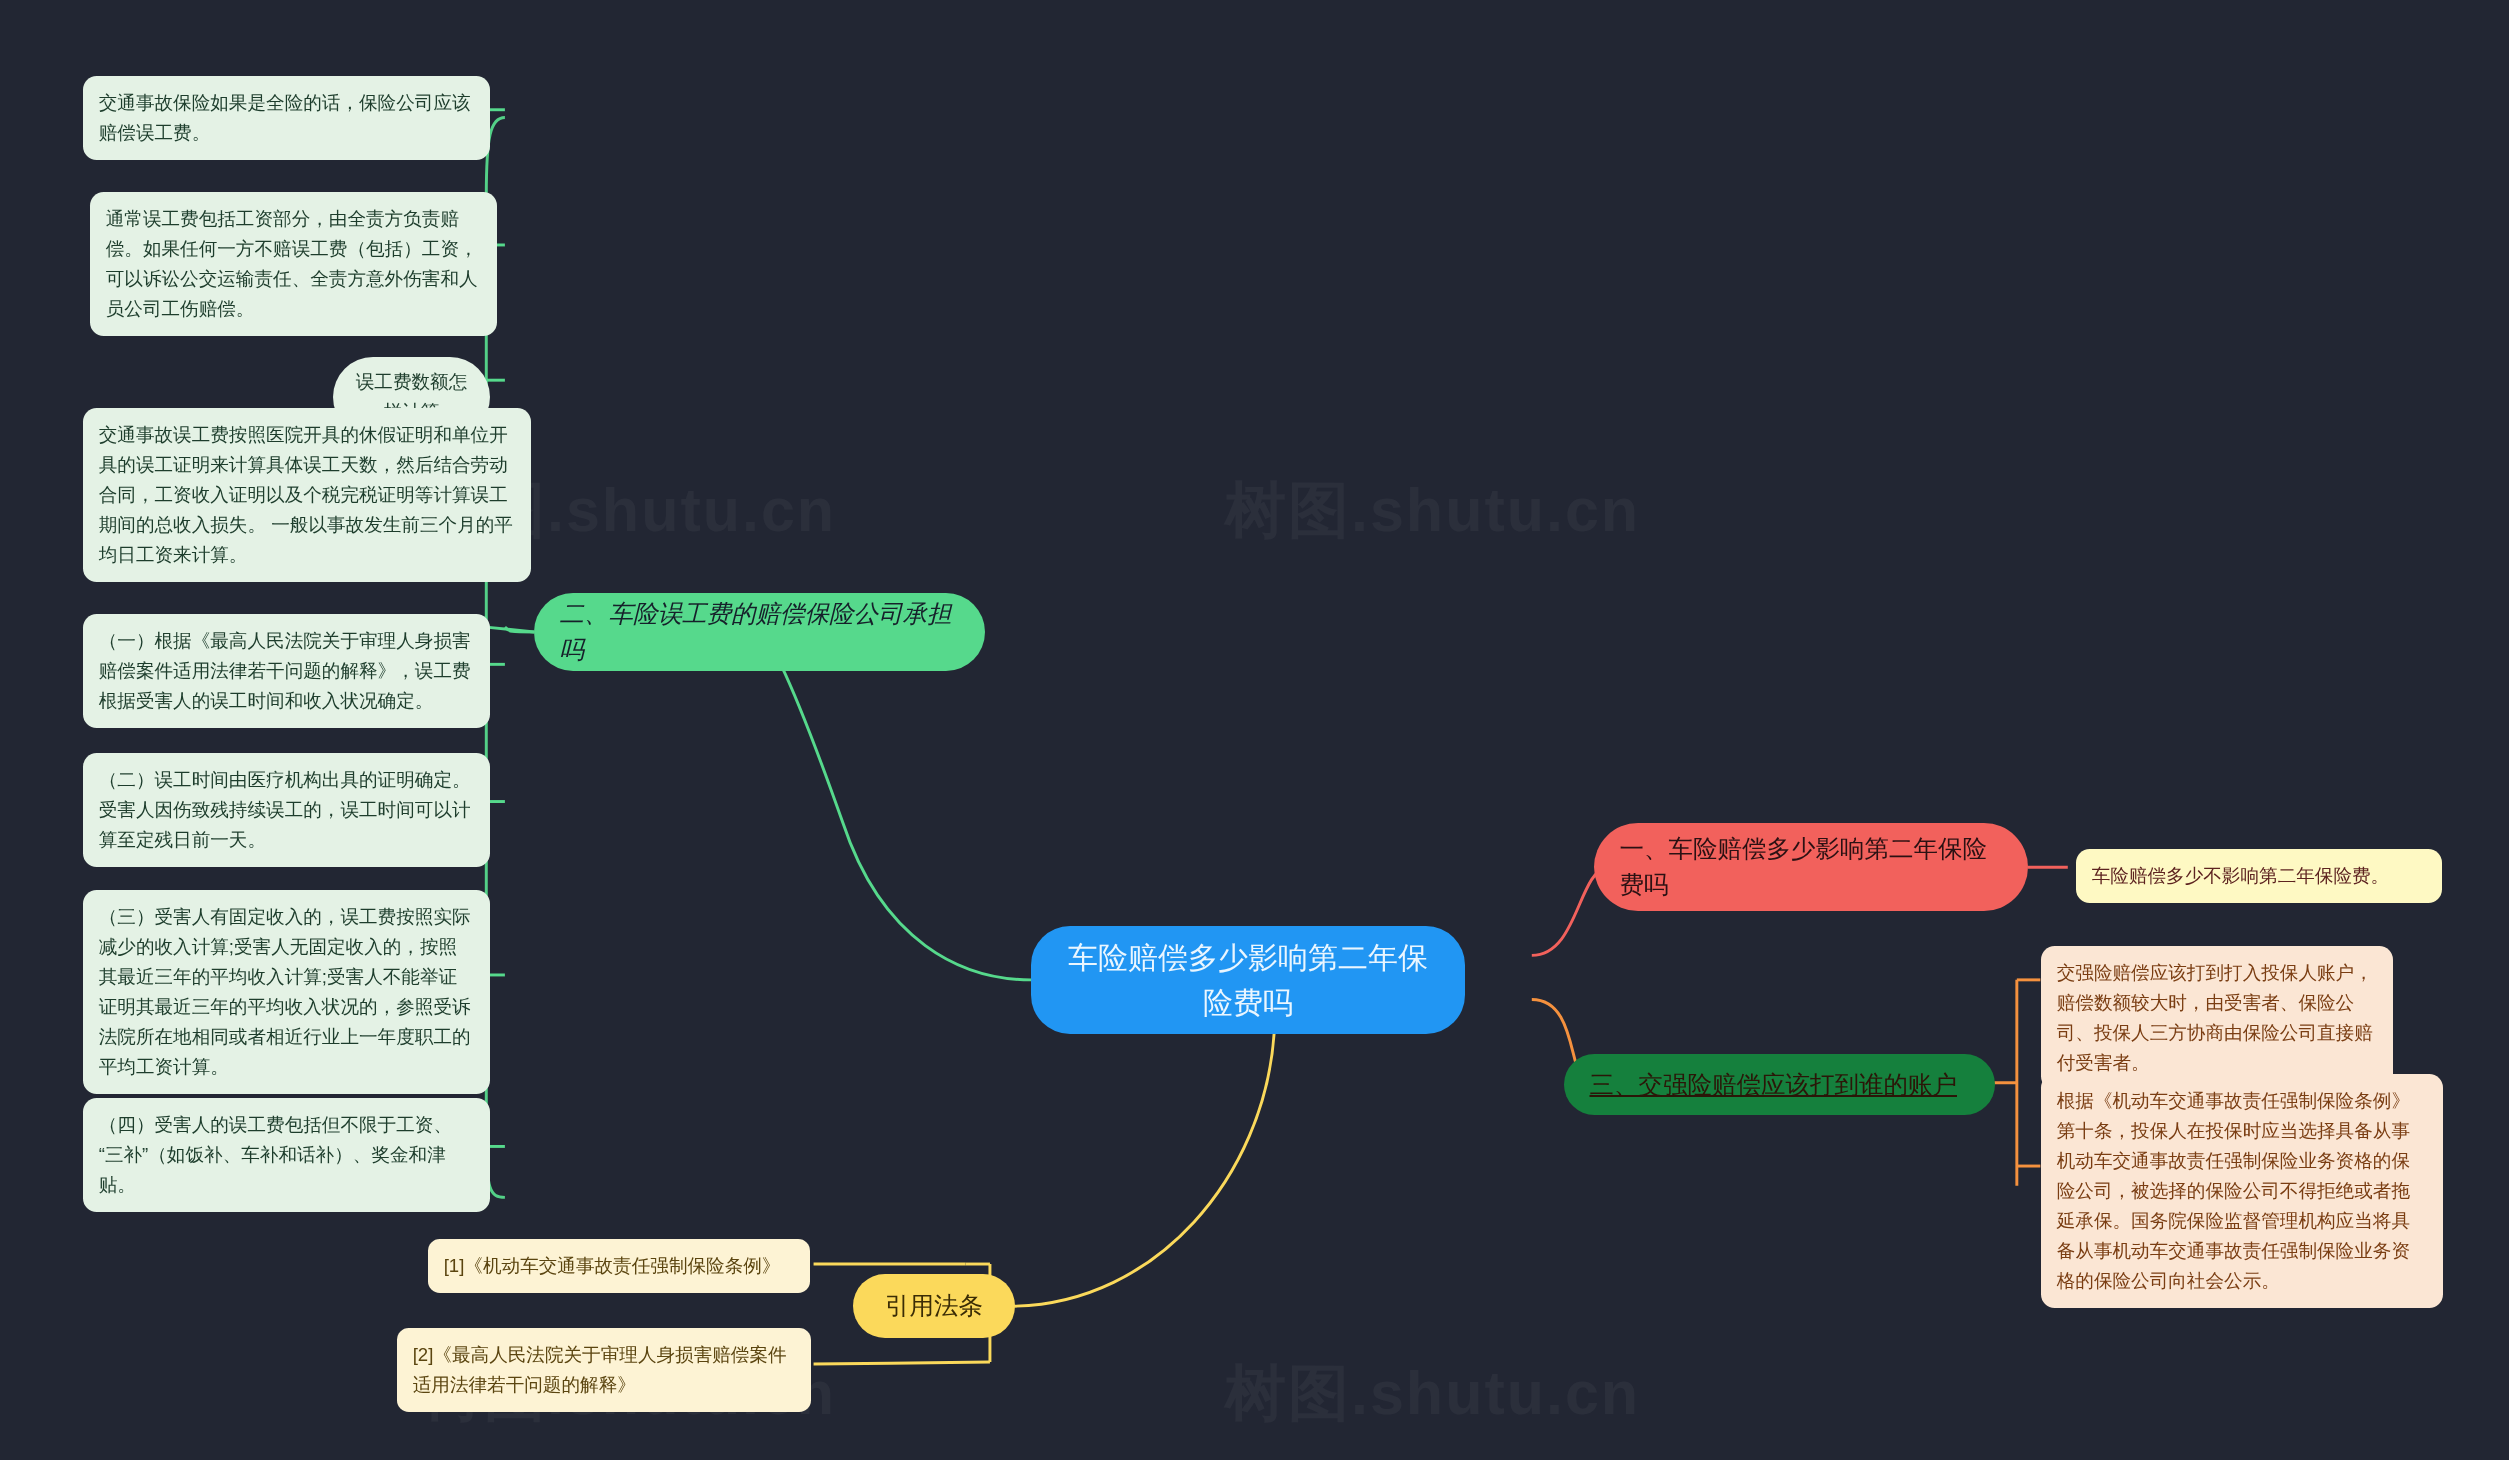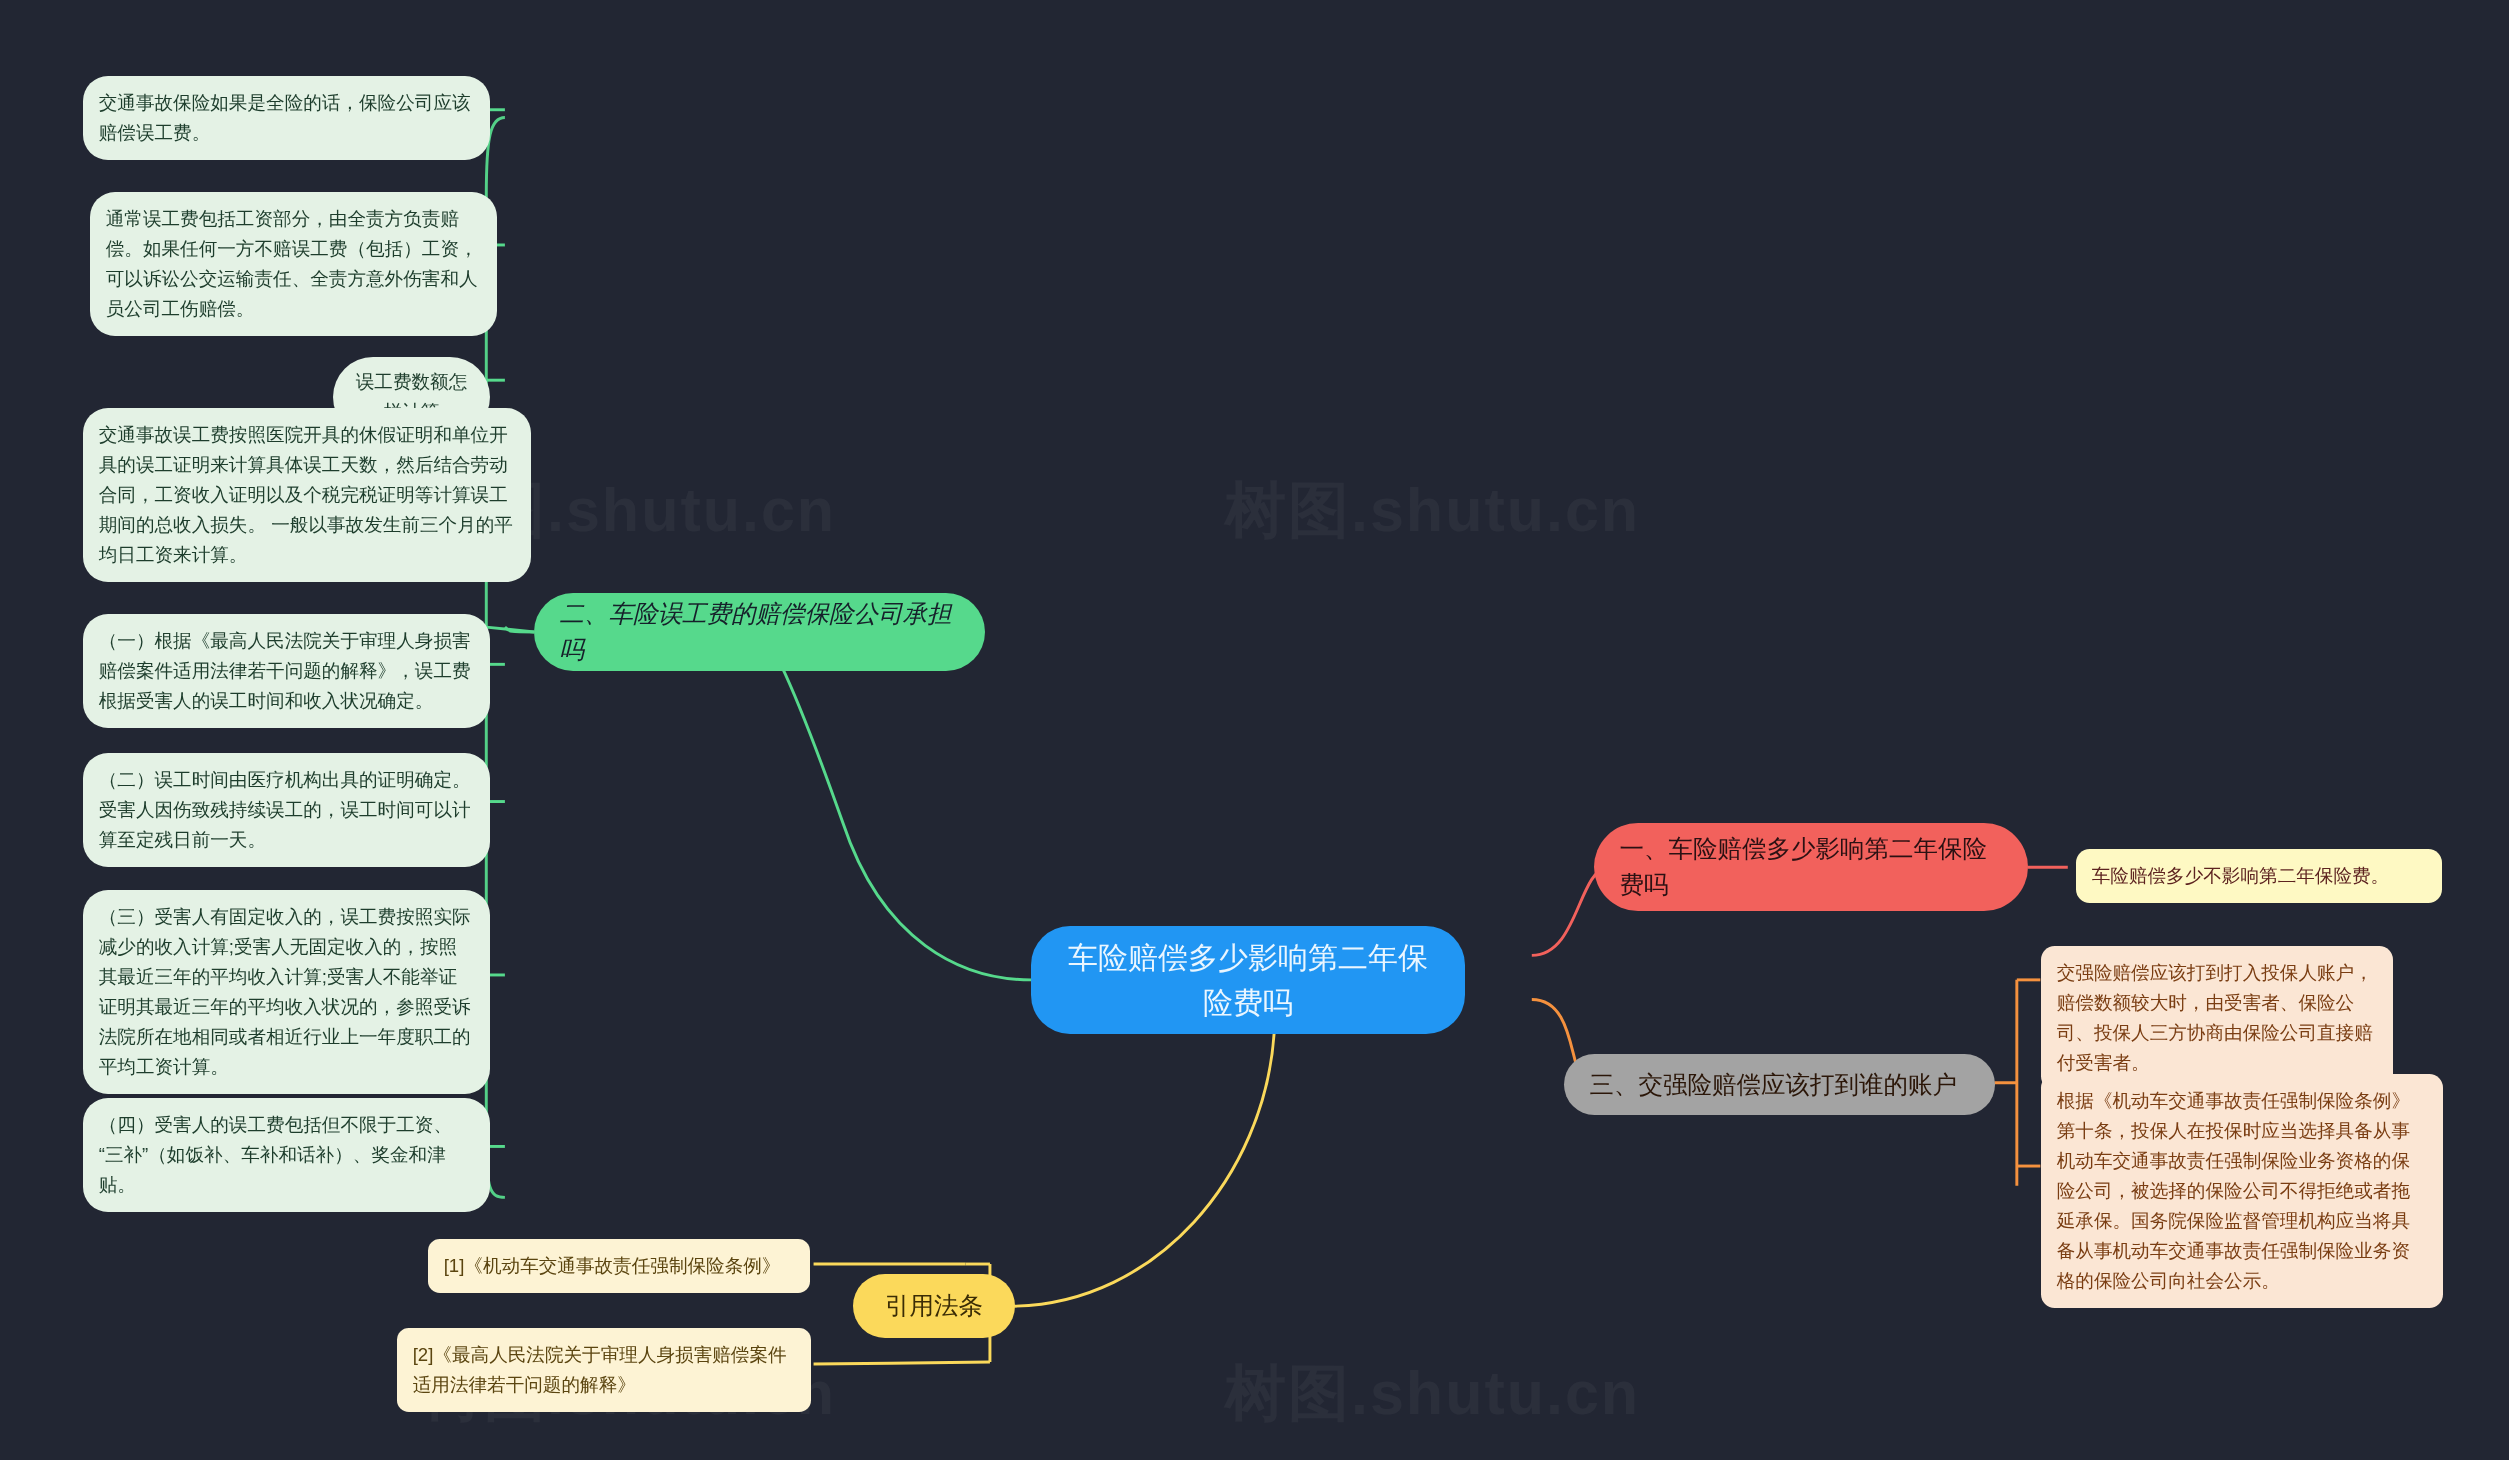--- a/index.html
+++ b/index.html
@@ -18,32 +18,32 @@
 
   .node{position:absolute;box-sizing:border-box;}
 
   
   .pill{
     border-radius:979px;display:flex;align-items:center;
     padding:13.7px 25.5px;line-height:1.45;font-size:24.5px;
   }
   .pill.green{background:#56d98c;color:#16202a;}
   .pill.red{background:#f2615c;color:#2b1113;}
-  .pill.orange{background:#a3a3a3;color:#2b1608;}
+  .pill.orange{background:#15803d;color:#2b1608;text-decoration:underline;}
   .pill.yellow{background:#fbd95b;color:#3a2c05;}
   .pill.blue{
     background:#2196f3;color:#eaf6ff;border-radius:39px;
     justify-content:center;text-align:center;font-size:30px;line-height:1.5;
   }
 
   
   .leaf{
     border-radius:13.7px;padding:11.8px 15.7px;font-size:18.6px;line-height:1.62;
   }
-  .leaf.green{background:#e4f2e5;color:#1d3d2c;border-radius:25px;}
+  .leaf.green{background:#e4f2e5;color:#1d3d2c;}
   .leaf.greenpill{
     background:#e4f2e5;color:#1d3d2c;border-radius:979px;
     padding:9.8px 21.6px;text-align:center;
   }
   .leaf.red{background:#fef9c3;color:#5d2320;}
   .leaf.orange{background:#fbe6d4;color:#7a3d12;}
   .leaf.yellow{background:#fdf3d4;color:#5b4510;border-radius:11.8px;}
 
   .leaf p,.pill p{margin:0;}
 </style>

